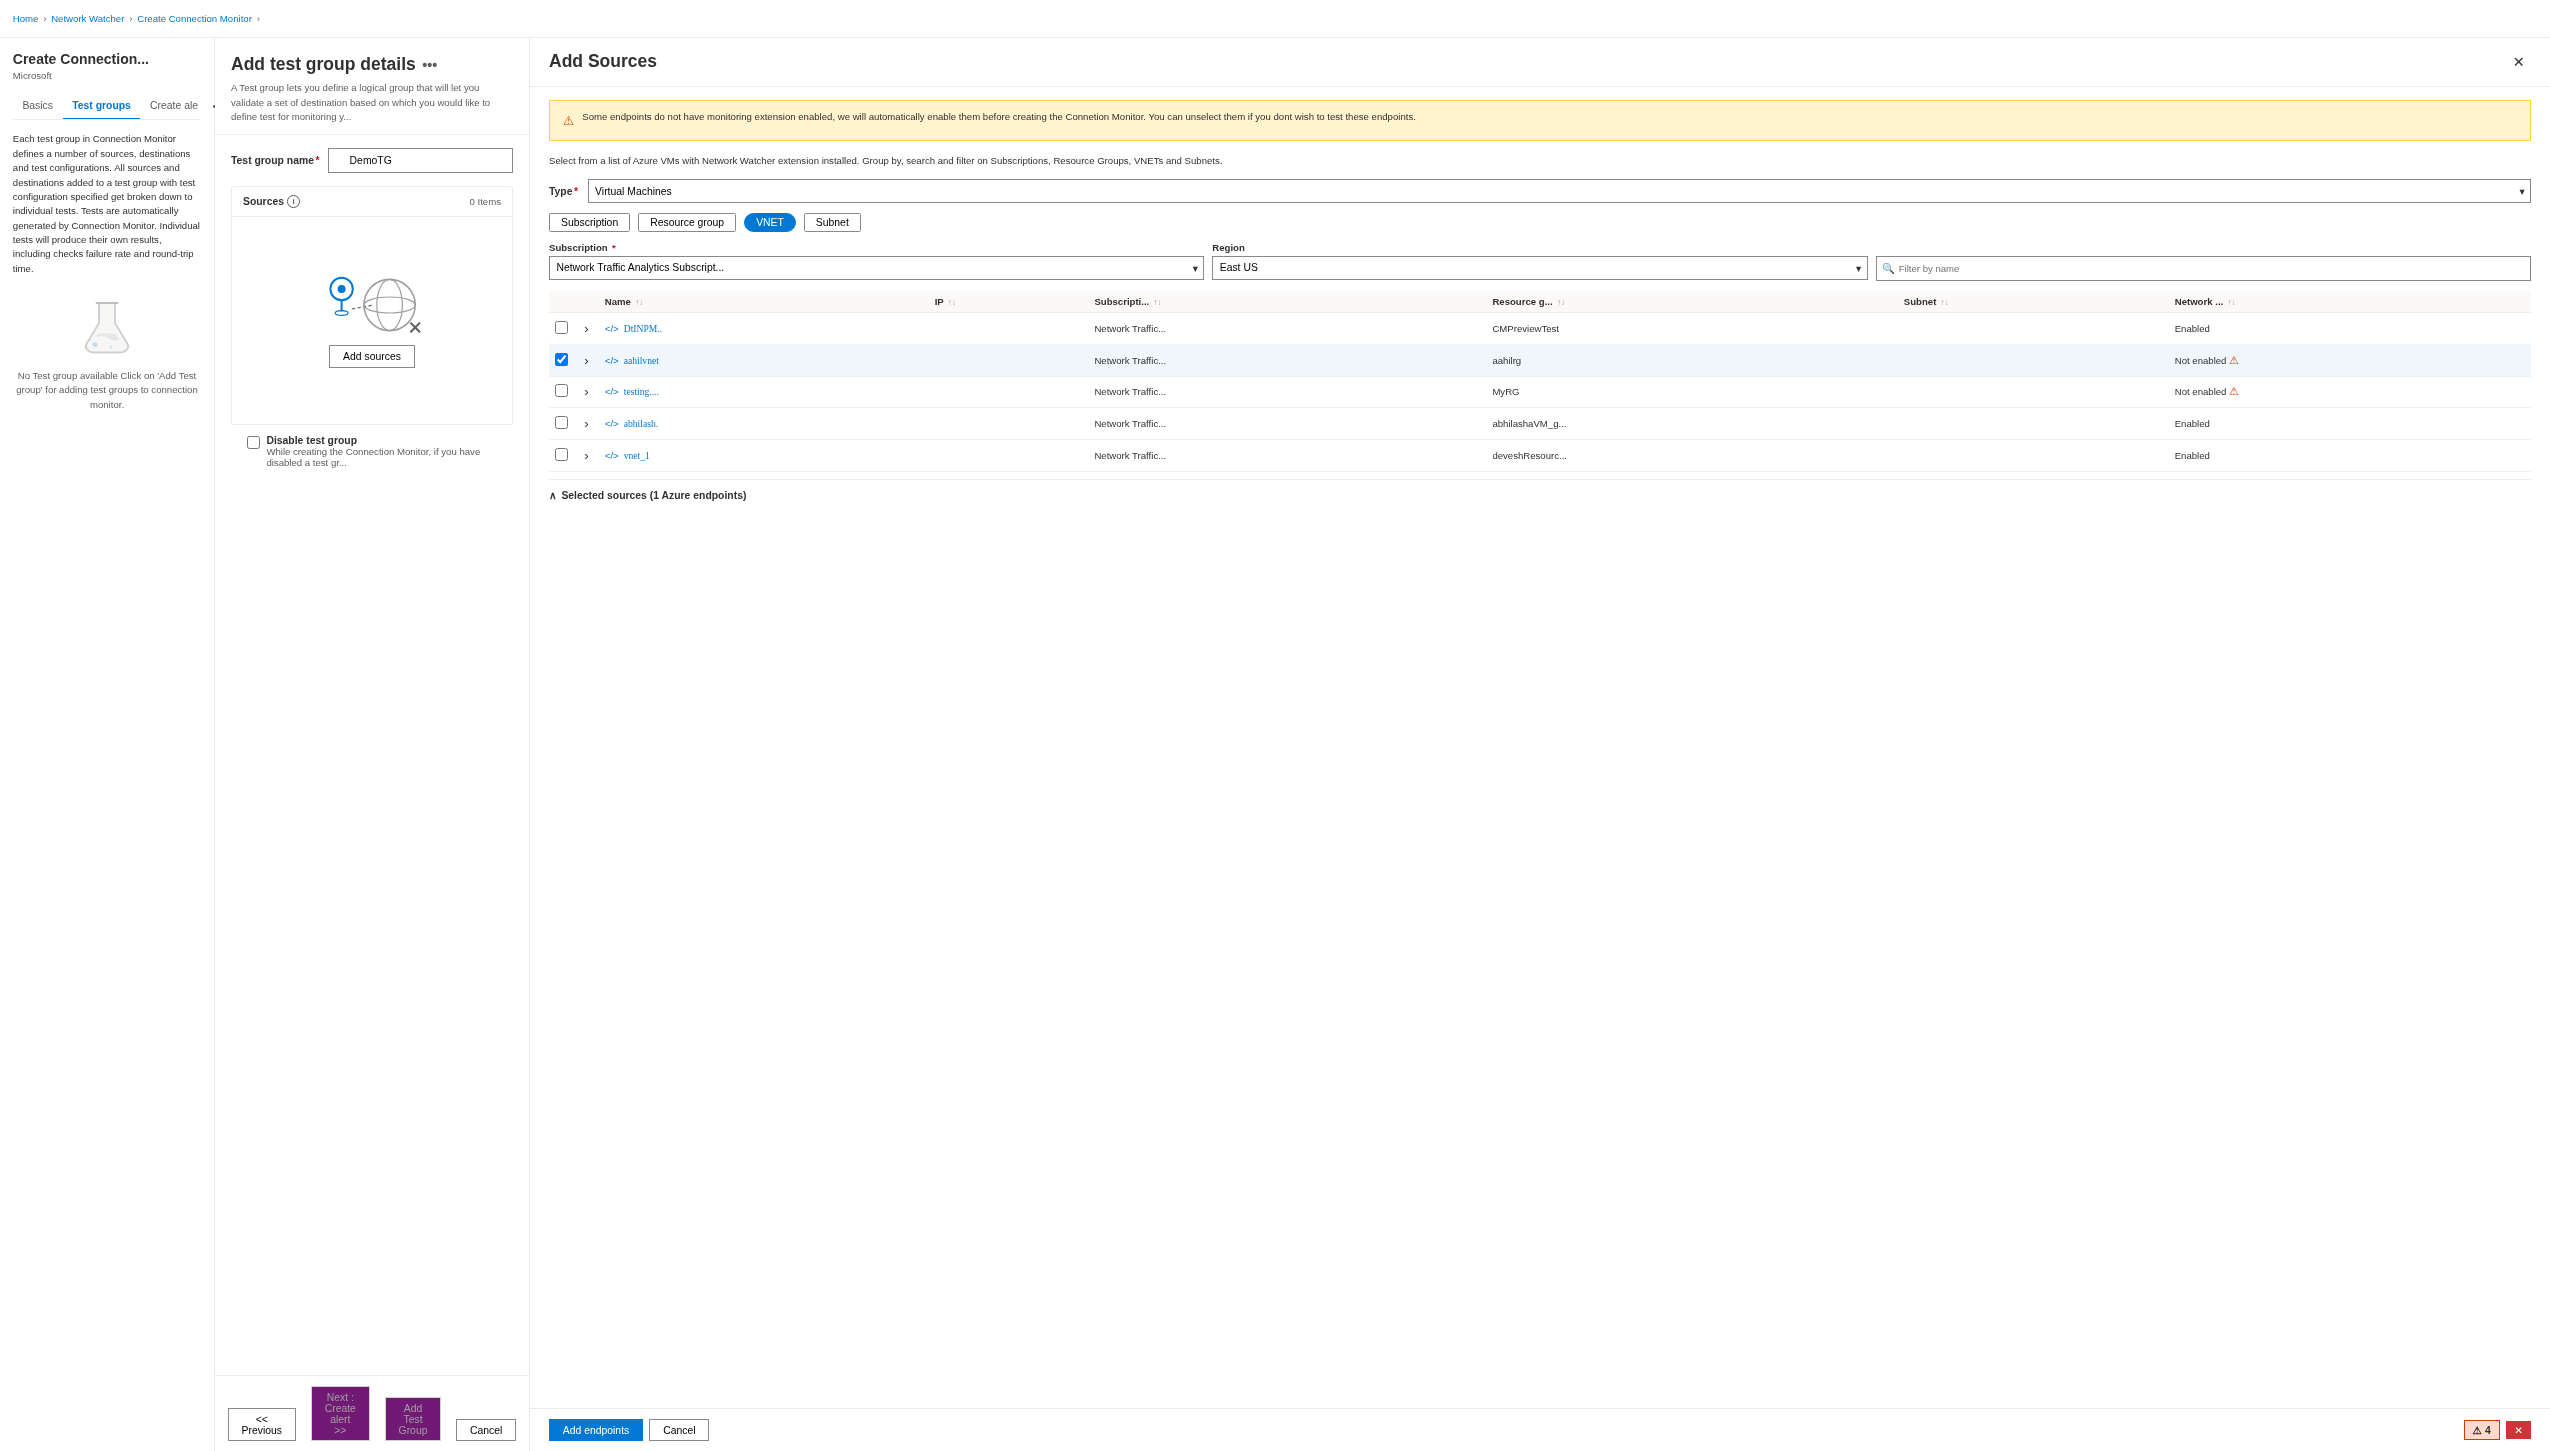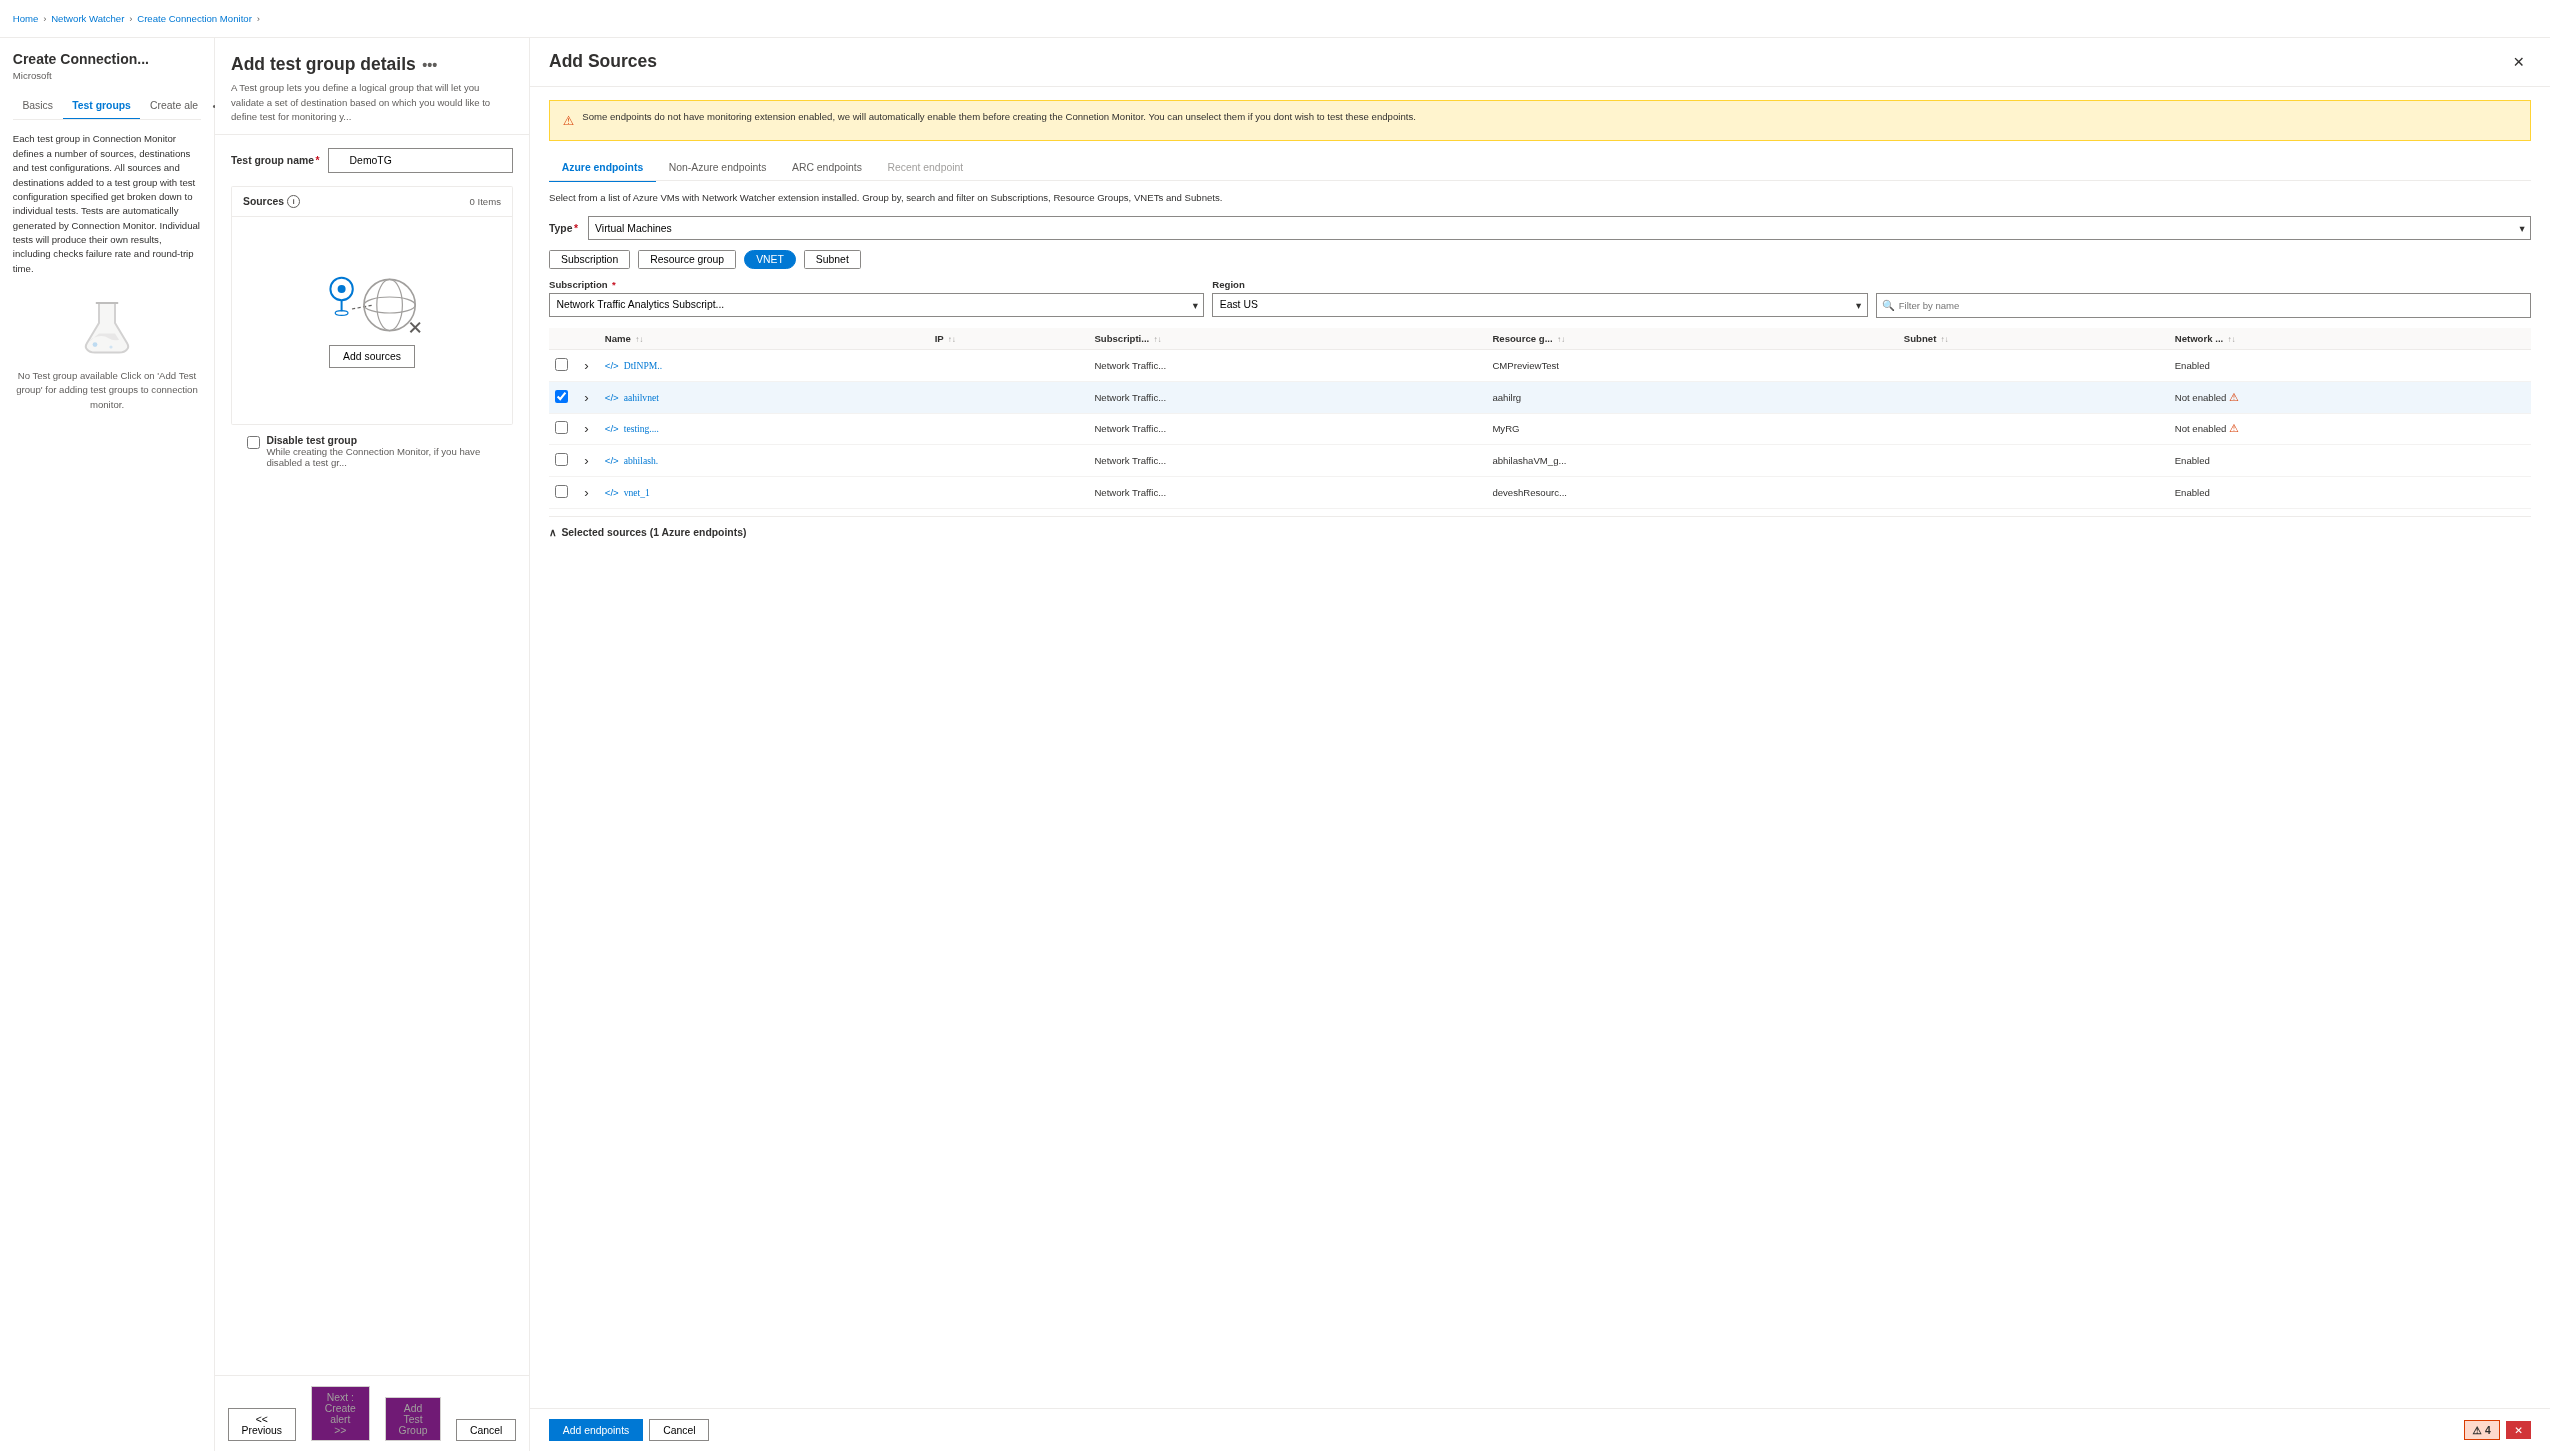--- a/index.html
+++ b/index.html
@@ -531,26 +531,20 @@
       <button class="close-btn">✕</button>
     </div>
 
     <div class="panel-body">
 
       <div class="warning-banner">
         <span class="warn-icon">⚠</span>
         <span>Some endpoints do not have monitoring extension enabled, we will automatically enable them before creating the Connetion Monitor. You can unselect them if you dont wish to test these endpoints.</span>
       </div>
 
-      <div class="endpoint-tabs">
-        <div class="ep-tab active">Azure endpoints</div>
-        <div class="ep-tab">Non-Azure endpoints</div>
-        <div class="ep-tab">ARC endpoints</div>
-        <div class="ep-tab disabled">Recent endpoint</div>
-      </div>
 
       <div class="ep-desc">Select from a list of Azure VMs with Network Watcher extension installed. Group by, search and filter on Subscriptions, Resource Groups, VNETs and Subnets.</div>
 
       <div class="type-row">
         <span class="type-label">
           <span>Type</span><span class="required">*</span>
         </span>
         <div class="select-wrapper">
           <select>
             <option>Virtual Machines</option>

